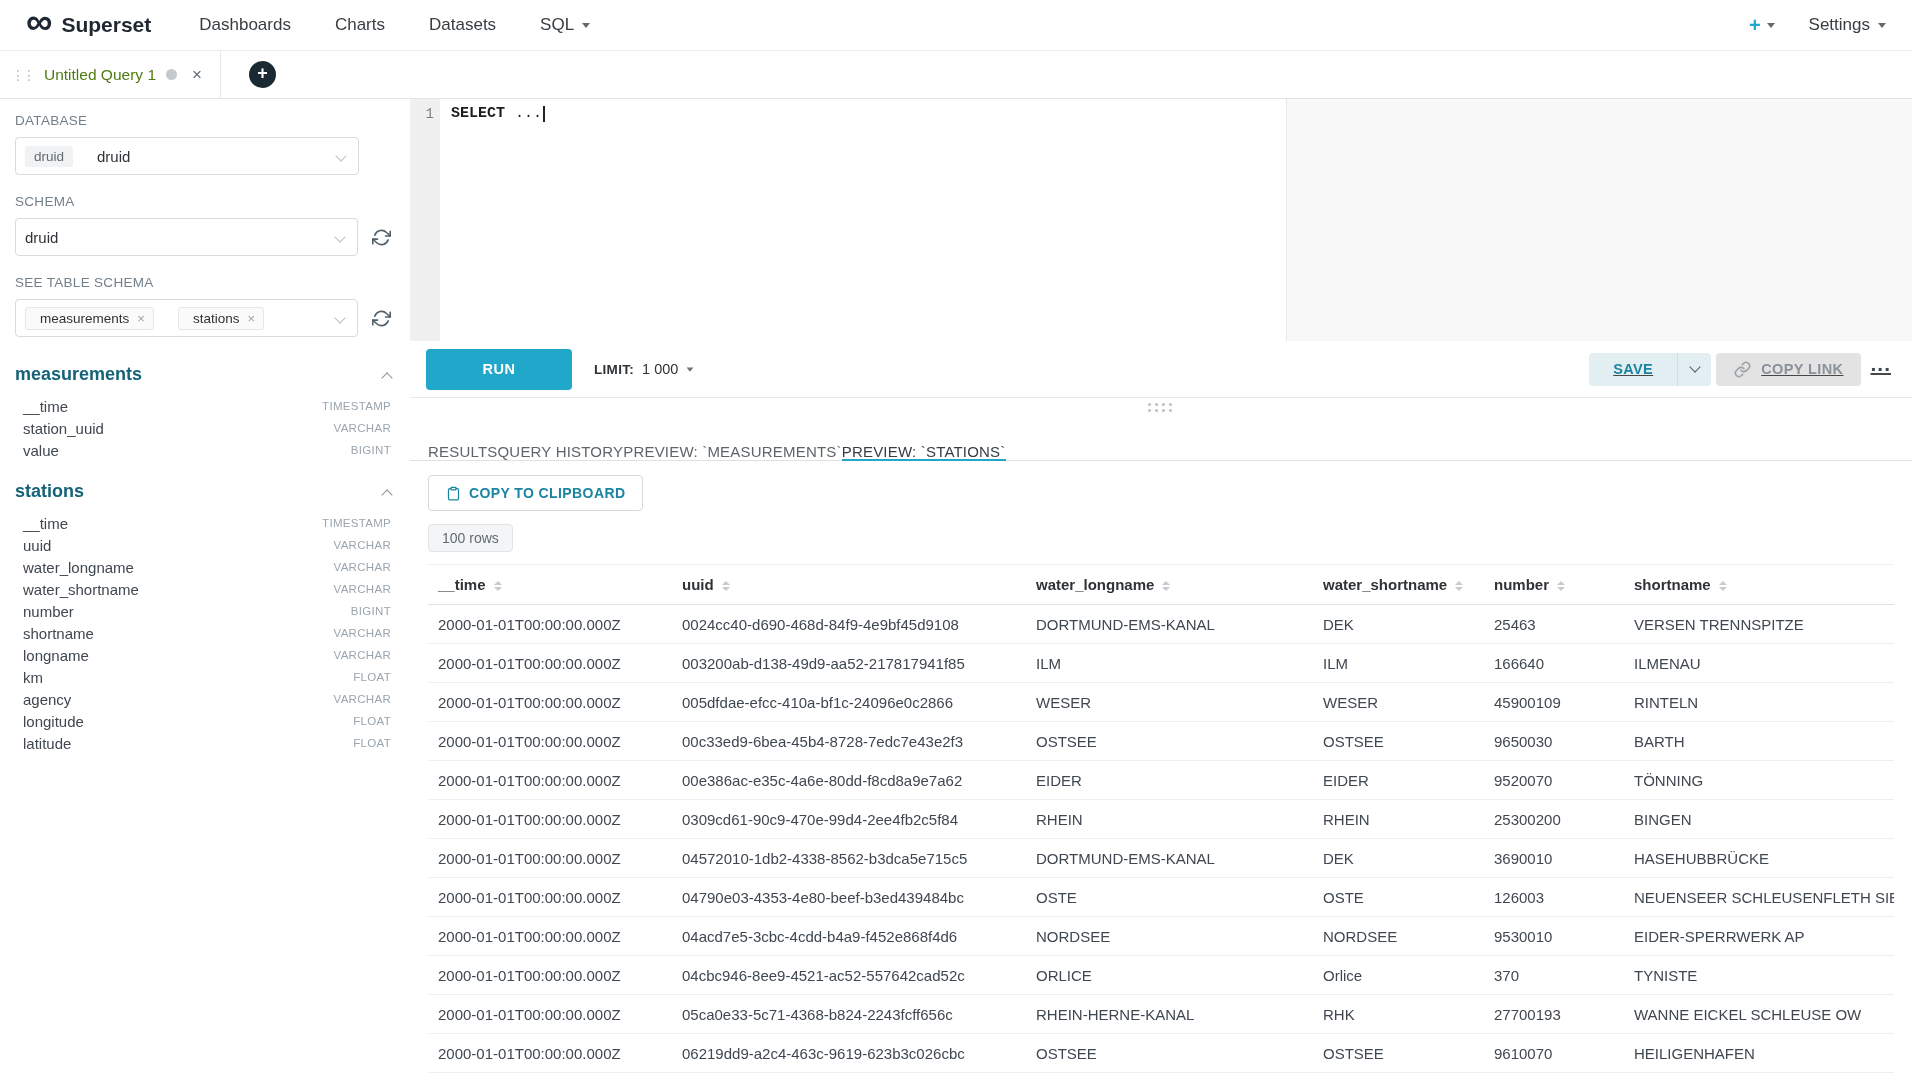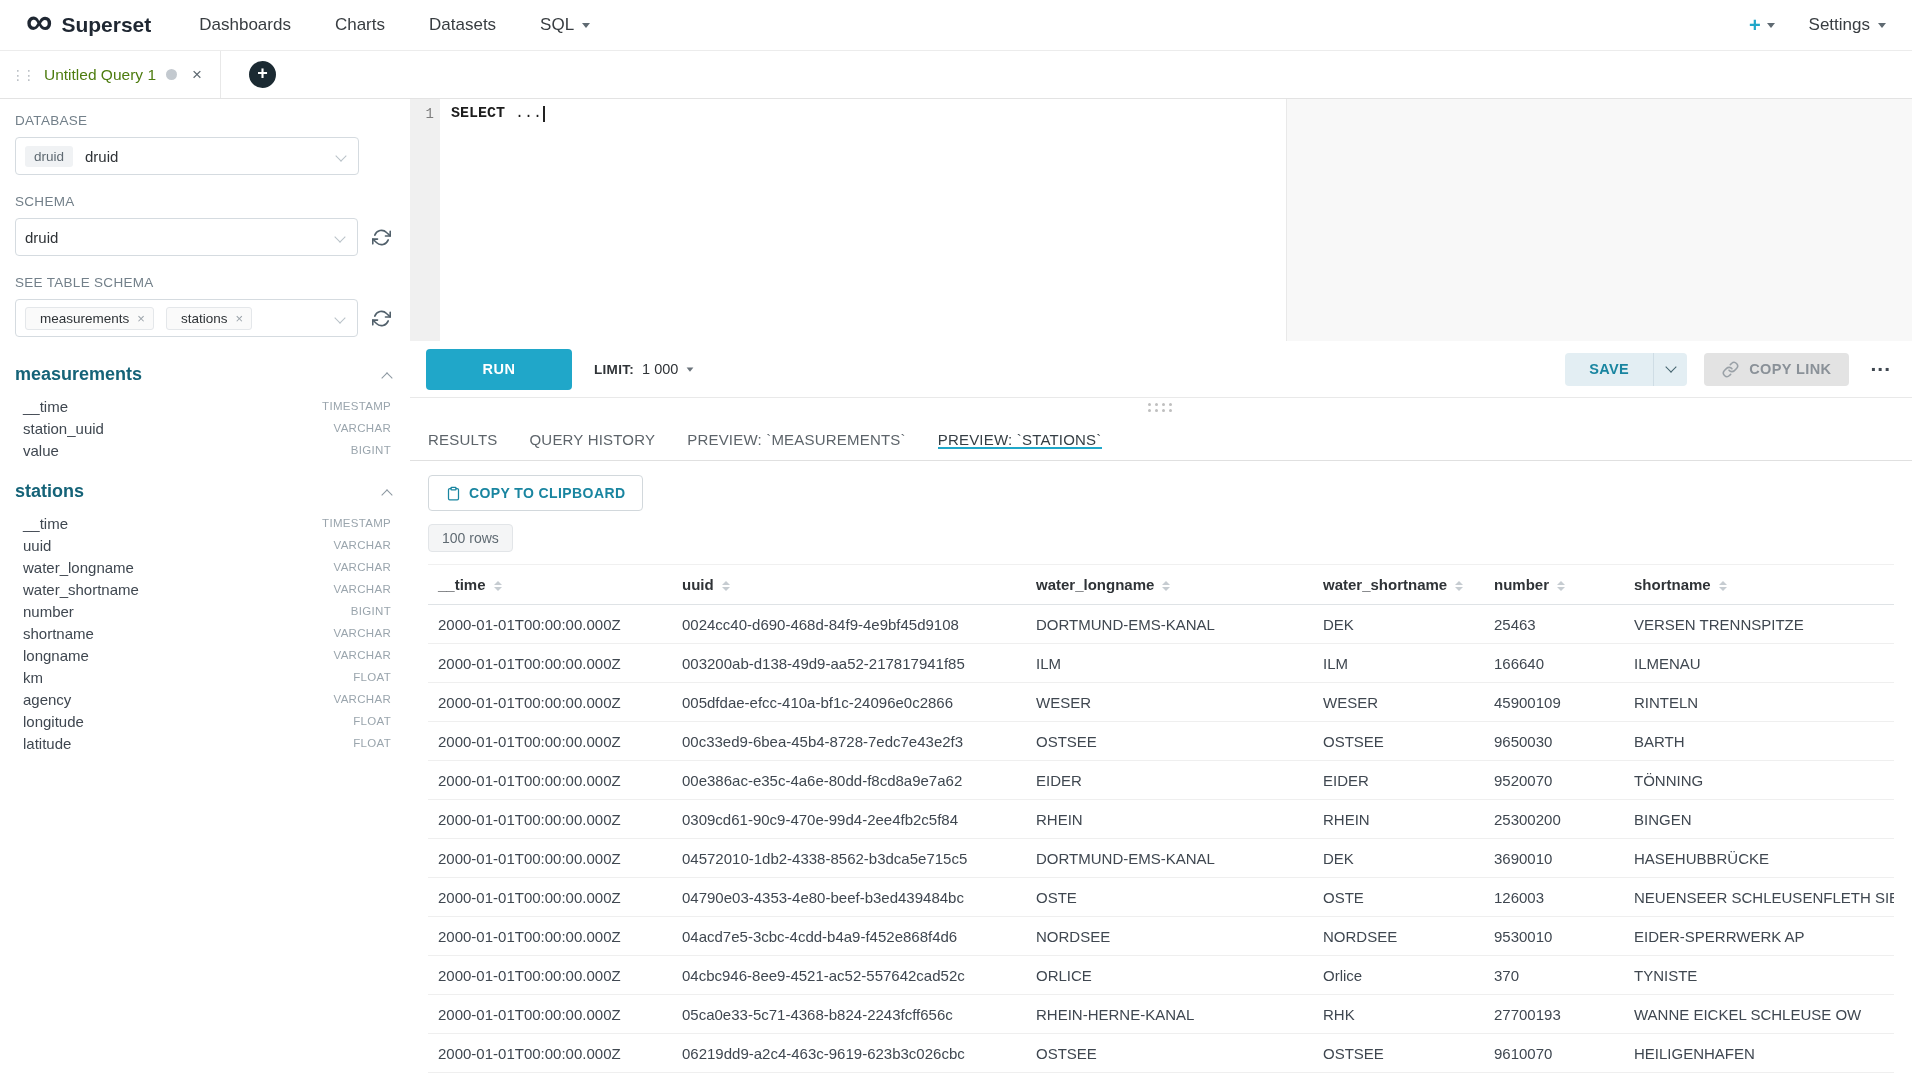--- a/index.html
+++ b/index.html
@@ -36,21 +36,21 @@
   .content { display:flex; height:982px; }
   .sidebar { width:410px; min-width:410px; padding:14px 16px 0 15px; overflow:hidden; }
   .main { flex:1; min-width:0; display:flex; flex-direction:column; }
 
   
   .field { margin-bottom:19px; }
   .field-tables { margin-top:9px; }
   .field-label { font-size:13.5px; color:#73808a; letter-spacing:.3px; margin-bottom:9px; }
   .field-row { display:flex; align-items:center; gap:10px; }
   .select { width:344px; height:38px; border:1px solid #d5dbe0; border-radius:4px; background:#fff;
-            display:flex; align-items:center; gap:12px; padding:0 32px 0 9px; position:relative; cursor:pointer; }
+            display:flex; align-items:center; gap:24px; padding:0 32px 0 9px; position:relative; cursor:pointer; }
   .chev { width:8px; height:8px; border-right:1.6px solid #b9c2c8; border-bottom:1.6px solid #b9c2c8;
           display:inline-block; transform:rotate(45deg); }
   .sel-caret { position:absolute; right:13px; top:14px; }
   .db-tag { background:#f0f2f4; border-radius:3px; padding:3px 9px; font-size:13.5px; color:#5f6a72; }
   .sel-value { font-size:15px; color:#2f3337; }
   .tbl-tag { display:flex; align-items:center; gap:6px; background:#fafafa; border:1px solid #e4e7ea;
              border-radius:3px; padding:3px 8px; font-size:13.5px; color:#2f3337; }
   .tag-x { color:#9aa2a9; font-size:13px; margin-left:2px; cursor:pointer; }
   .refresh-btn { width:26px; height:26px; border:none; background:none; cursor:pointer;
                  display:flex; align-items:center; justify-content:center; }
@@ -77,41 +77,41 @@
   .cursor { display:inline-block; width:2px; height:16px; background:#222; vertical-align:text-bottom; margin-left:1px; }
 
   
   .run-toolbar { height:56px; display:flex; align-items:center; padding:0 17px 0 16px; gap:22px; }
   .run-btn { width:146px; height:41px; background:#20a7c9; color:#fff; font-weight:700; font-size:14.5px;
              border:none; border-radius:4px; letter-spacing:.5px; cursor:pointer; }
   .limit { display:flex; align-items:center; gap:8px; cursor:pointer; }
   .limit-label { font-weight:700; font-size:13.5px; color:#2f3337; letter-spacing:.3px; }
   .limit-value { font-size:14.5px; color:#2f3337; }
   .limit .caret { border-top-color:#6a737b; transform:scale(.85); }
-  .toolbar-right { margin-left:auto; display:flex; align-items:center; gap:17px; }
+  .toolbar-right { margin-left:auto; display:flex; align-items:center; gap:5px;text-decoration:underline; }
   .save-group { display:flex; }
   .save-btn { background:#e3eef3; color:#1985a0; font-weight:700; font-size:14.5px; border:none;
               border-radius:4px 0 0 4px; padding:0 24px; height:33px; letter-spacing:.4px; cursor:pointer; }
   .save-caret-btn { background:#e3eef3; border:none; border-left:1px solid #cfdde5; border-radius:0 4px 4px 0;
                     width:34px; height:33px; display:flex; align-items:center; justify-content:center; cursor:pointer; }
   .save-caret-btn .chev { border-color:#44646e; margin-top:-4px; }
   .copylink-btn { height:33px; background:#e3e3e3; border:none; border-radius:4px; color:#8a9198; font-weight:700;
                   font-size:14.5px; display:flex; align-items:center; gap:10px; padding:0 18px; letter-spacing:.4px; cursor:default; }
   .copylink-btn svg { width:17px; height:17px; stroke:#9aa1a7; fill:none; }
   .more-btn { background:none; border:none; font-size:21px; font-weight:700; color:#3f4750;
               letter-spacing:1px; padding:0 4px 10px; cursor:pointer; }
 
   
   .pane-divider { height:22px; border-top:1px solid #e9e9e9; display:flex; align-items:center;
                   justify-content:center; cursor:row-resize; }
   .dots { display:grid; grid-template-columns:repeat(4,5px); grid-auto-rows:5px; gap:1px 2px; }
   .dots i { width:3px; height:3px; background:#bfbfbf; border-radius:50%; }
 
   
-  .result-tabs { display:flex; gap:32px; padding:0 18px; border-bottom:1px solid #e0e0e0; height:42px; align-items:center; }
+  .result-tabs { display:flex; padding:0 18px; border-bottom:1px solid #e0e0e0; height:42px; align-items:flex-end; }
   .rtab { display:flex; align-items:center; font-size:15px; color:#5d646a; cursor:pointer; position:relative; letter-spacing:.2px; }
   .rtab.active { color:#353e44; }
   .rtab.active::after { content:""; position:absolute; left:0; right:0; bottom:-1px; height:2px; background:#20a7c9; }
 
   
   .results-toolbar { display:flex; align-items:center; padding:14px 18px 0 18px; gap:14px; }
   .copy-clip-btn { height:36px; border:1px solid #d2d8dc; background:#fff; border-radius:4px; color:#1985a0;
                    font-weight:700; font-size:14px; letter-spacing:.4px; display:flex; align-items:center;
                    gap:8px; padding:0 17px; cursor:pointer; }
   .copy-clip-btn svg { width:15px; height:15px; stroke:#1985a0; fill:none; }

